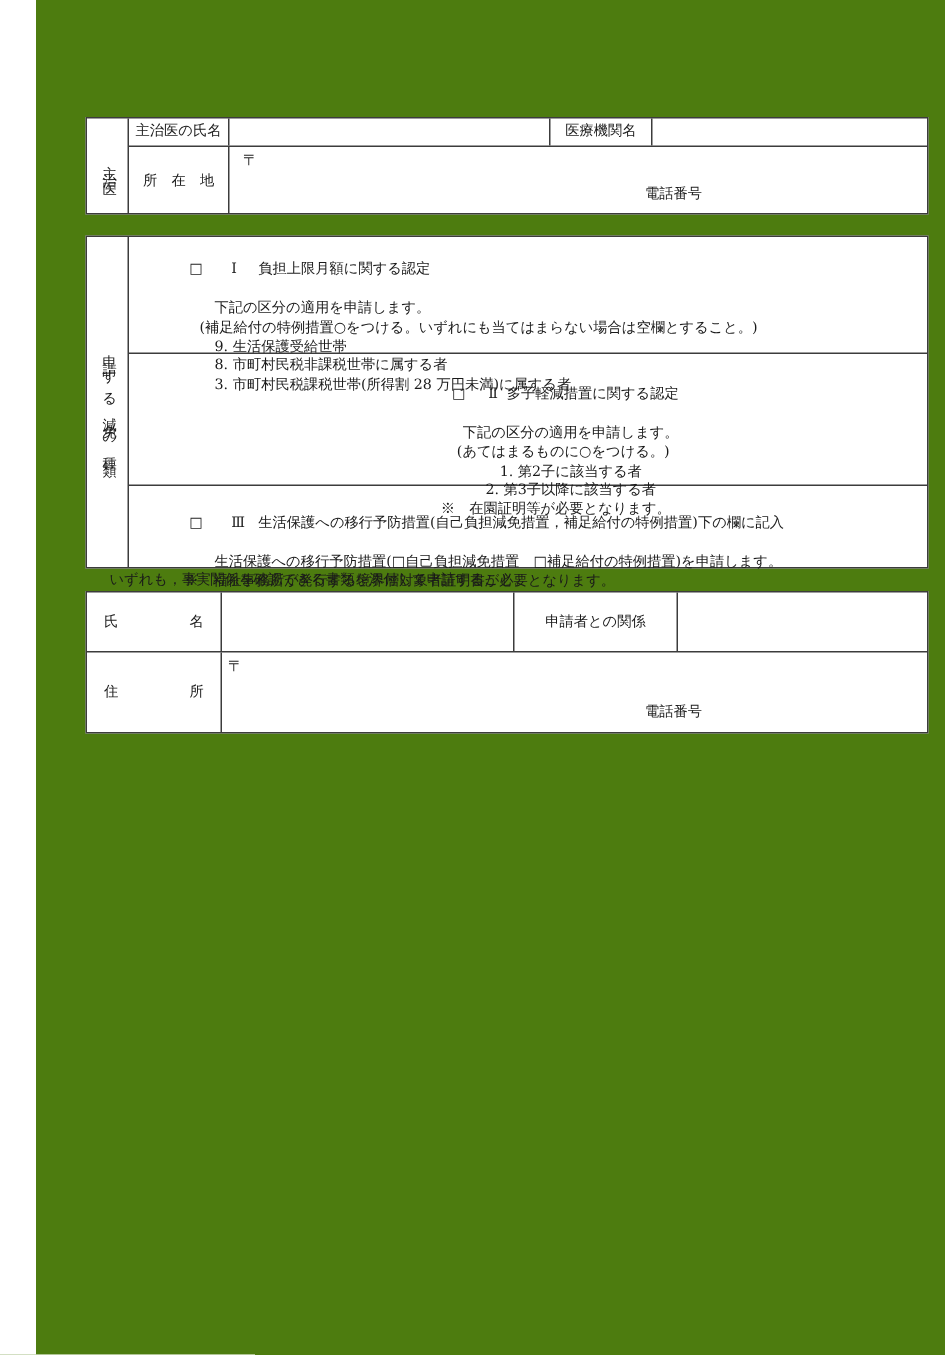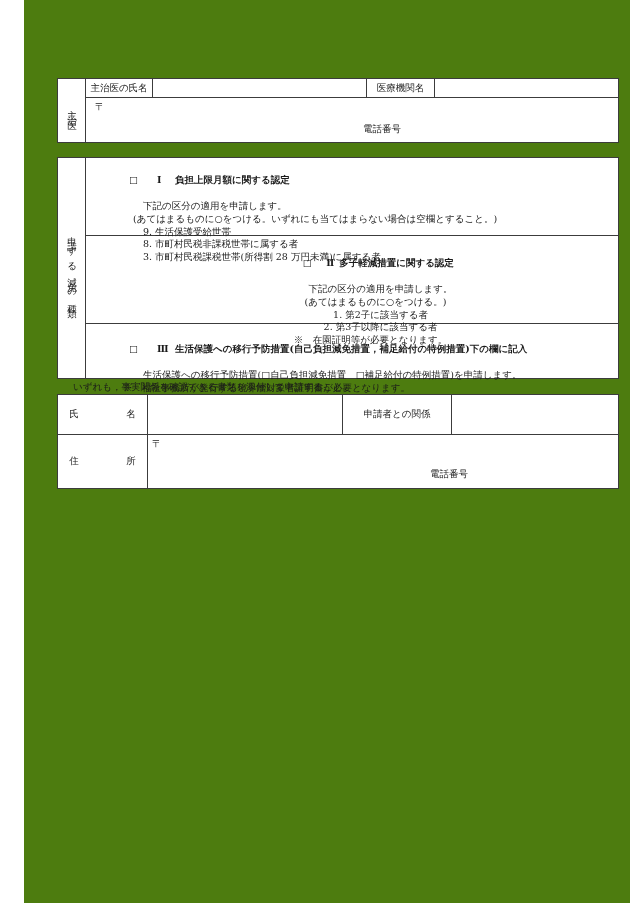--- a/index.html
+++ b/index.html
@@ -45,21 +45,21 @@
   .phone { position:absolute; }
   .p1 { left:277px; bottom:6px; }
   .p3 { left:282px; bottom:7px; }
 
   
   .sec { box-sizing:border-box; border-bottom:1px solid #3c3c3c; }
   .sec1 { height:78px; padding-top:3px; }
   .sec2 { height:88px; padding-top:8px;text-align:center; }
   .sec3 { flex:1; border-bottom:none; padding-top:6px; }
   .line { line-height:12.9px; white-space:pre; }
-  .tline { padding-left:10px;font-weight:bold; }
+  .tline { padding-left:10px; }
   .cb  { display:inline-block; width:28px; }
   .num { display:inline-block; width:18px; }
   .ind2  { padding-left:57px; }
   .ind15 { padding-left:47px; }
   .ind1  { padding-left:37px; }
 
   .note { position:absolute; left:49px; top:381px; line-height:12px; }
 
   
   .t3r1 { height:13px; border-bottom:1px solid #3c3c3c; display:flex; }
@@ -77,38 +77,39 @@
   <div class="tbl tbl1">
     <div class="side-col side1">主治医</div>
     <div class="tmain">
       <div class="t1r1">
         <div class="cell c w67">主治医の氏名</div>
         <div class="cell w214"></div>
         <div class="cell c w68">医療機関名</div>
         <div class="cell last"></div>
       </div>
       <div class="t1r2">
+        <div class="cell vc w67">所　在　地</div>
         <div class="cell last rel">
           <span class="postal pp1">〒</span>
           <span class="phone p1">電話番号</span>
         </div>
       </div>
     </div>
   </div>
 
   <div class="tbl tbl2">
     <div class="side-col side2">申請する減免の種類</div>
     <div class="tmain">
 
       <div class="sec sec1">
         <div class="line tline">
           <span class="cb">□</span><span class="num">Ⅰ</span><span>負担上限月額に関する認定</span>
         </div>
         <div class="line ind2">下記の区分の適用を申請します。</div>
-        <div class="line ind15">(あてはまるものに○をつける。いずれにも当てはまらない場合は空欄とすること。)</div>
+        <div class="line ind15">(補足給付の特例措置○をつける。いずれにも当てはまらない場合は空欄とすること。)</div>
         <div class="line ind2">9. 生活保護受給世帯</div>
         <div class="line ind2">8. 市町村民税非課税世帯に属する者</div>
         <div class="line ind2">3. 市町村民税課税世帯(所得割 28 万円未満)に属する者</div>
       </div>
 
       <div class="sec sec2">
         <div class="line tline">
           <span class="cb">□</span><span class="num">Ⅱ</span><span>多子軽減措置に関する認定</span>
         </div>
         <div class="line ind2">下記の区分の適用を申請します。</div>

